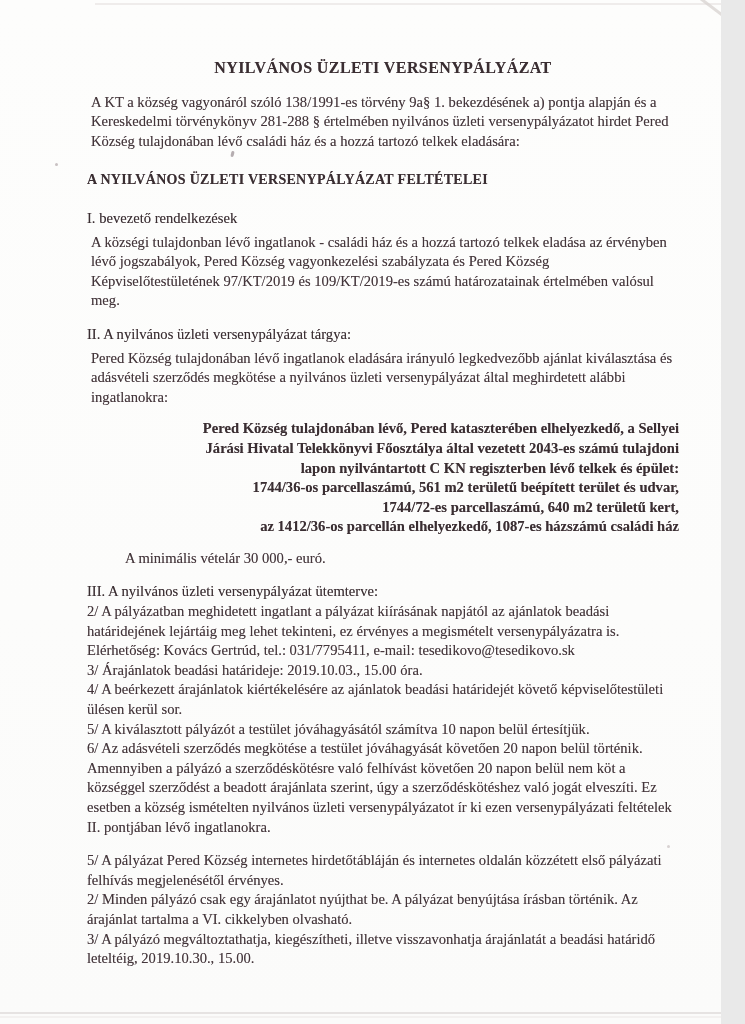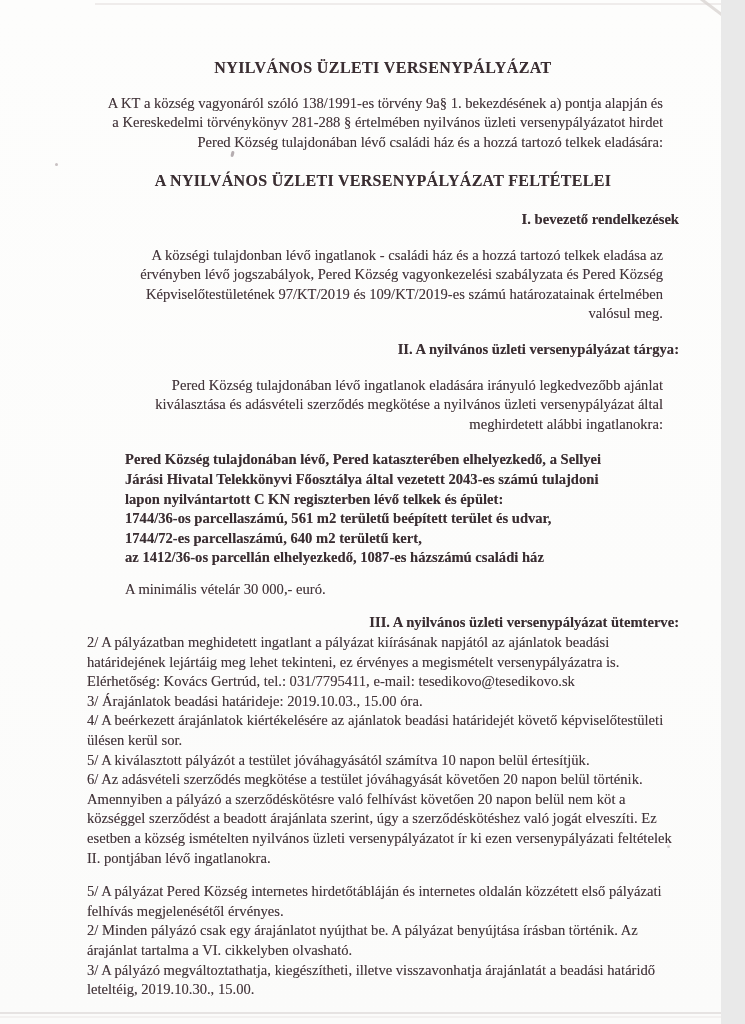--- a/index.html
+++ b/index.html
@@ -26,37 +26,37 @@
   .doc-title {
     margin: 0 0 15px 0;
     text-align: center;
     font-size: 16px;
     font-weight: bold;
     letter-spacing: 0.4px;
     color: #3a2e32;
   }
   .doc-subtitle {
     margin: 19px 0 19px 0;
-    text-align: center;
-    font-size: 16px;
+    text-align: left;
+    font-size: 14px;
     font-weight: bold;
     letter-spacing: 0.3px;
     color: #3a2e32;
   }
-  .para { margin: 16px; text-align: right; }
+  .para { margin: 4px; }
   .section { margin-top: 14px; }
   .sec-heading {
-    font-weight: bold;
+    font-weight: normal;
     color: #3a2e32;
-    text-align: right;
   }
   .property-block {
     margin: 12px 0 12px 38px;
     font-weight: bold;
     color: #3a2e32;
+    text-align: right;
   }
   .property-line { white-space: nowrap; }
   .min-price { margin: 12px 0 0 38px; }
   .item { margin: 0; }
   
   .artifact { position: absolute; pointer-events: none; }
   .artifact-top-line {
     left: 95px; right: 0; top: 3px; height: 2px;
     background: #efeceb;
   }

